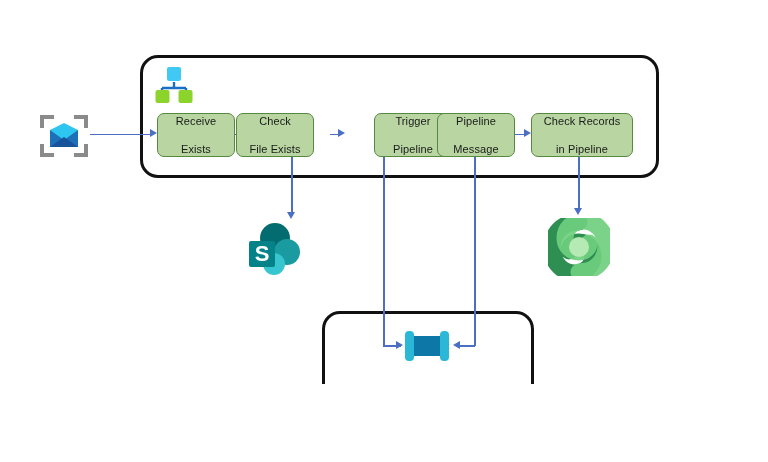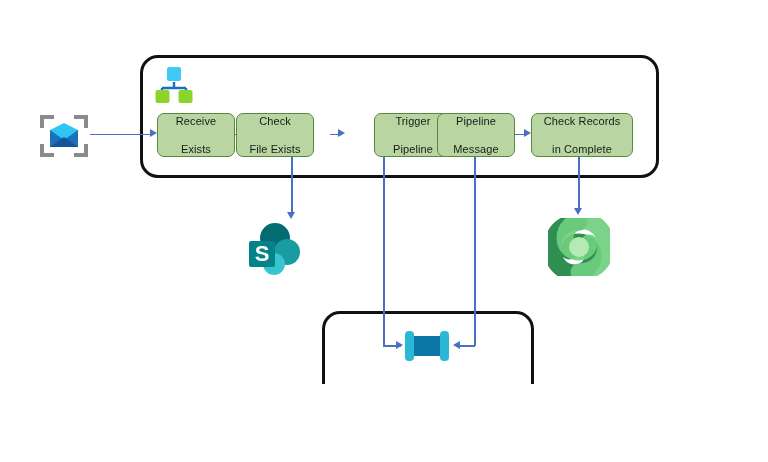--- a/index.html
+++ b/index.html
@@ -155,21 +155,21 @@
   </div>
   <div class="step" id="step-3">
     <span>
       <span>Pipeline</span><br>
       <span>Message</span>
     </span>
   </div>
   <div class="step" id="step-4">
     <span>
       <span>Check Records</span><br>
-      <span>in Complete</span>
+      <span>in Pipeline</span>
     </span>
   </div>
 
   <div class="icon-wrap" id="servicebus-icon">
     <svg viewBox="0 0 52 48" width="52" height="48">
       <g fill="none" stroke="#8a8a8a" stroke-width="4" stroke-linecap="square">
         <path d="M4 14 L4 5 L14 5"></path>
         <path d="M38 5 L48 5 L48 14"></path>
         <path d="M48 34 L48 43 L38 43"></path>
         <path d="M14 43 L4 43 L4 34"></path>

